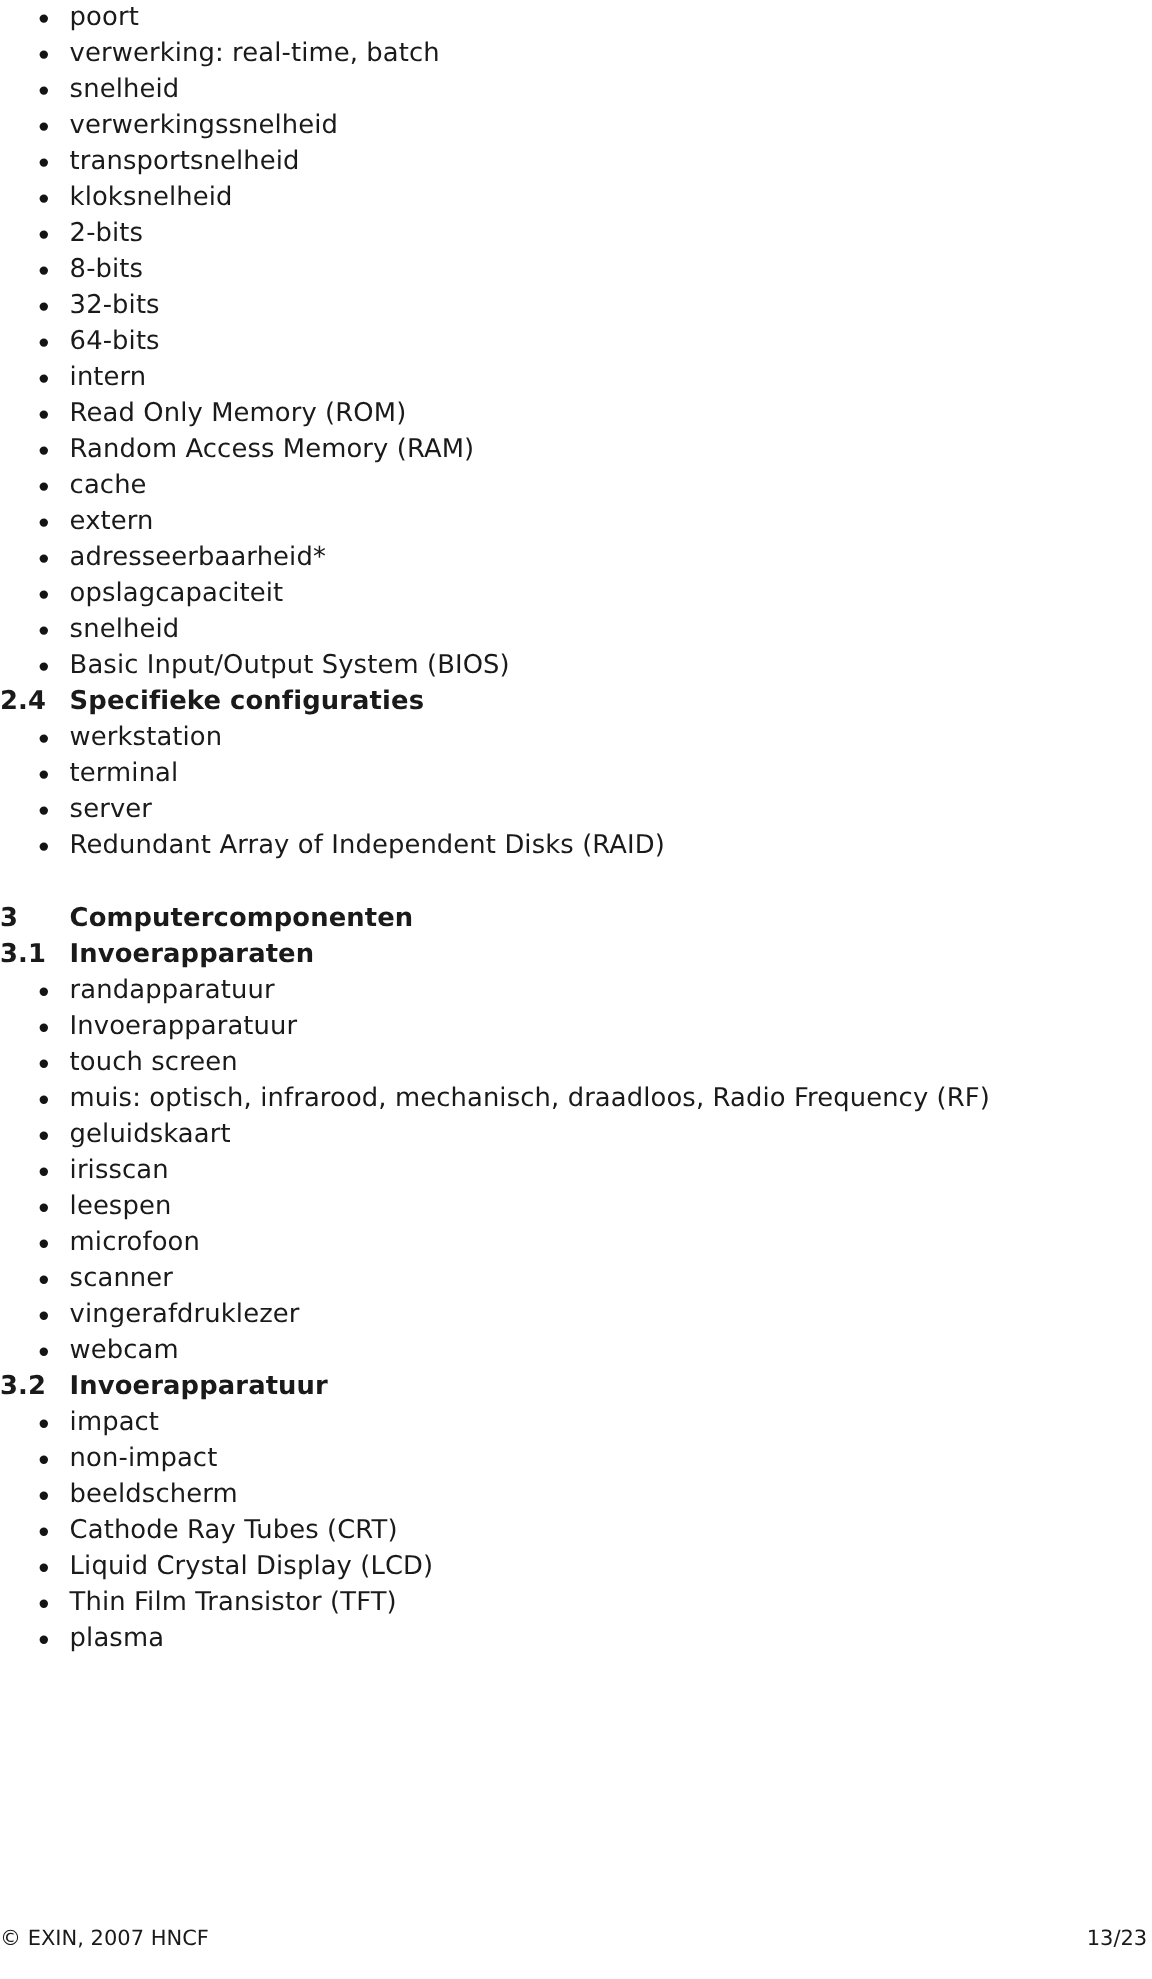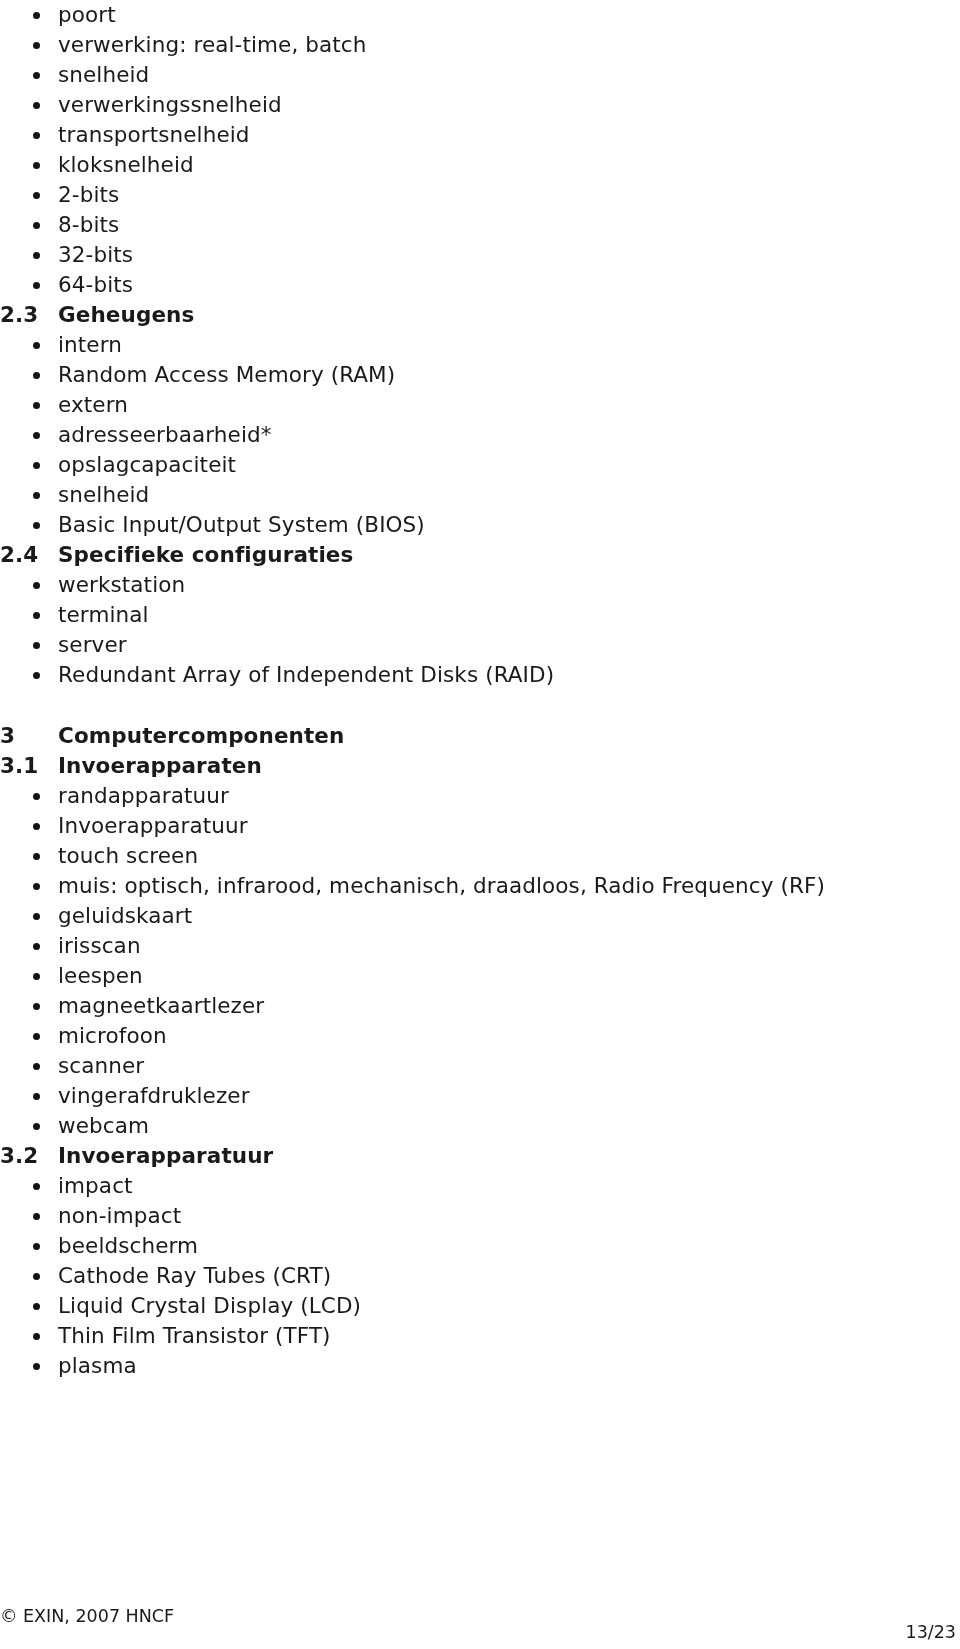--- a/index.html
+++ b/index.html
@@ -94,45 +94,42 @@
     position: absolute;
     left: 0px;
     top: 0;
     white-space: nowrap;
   }
   #footer .foot-right {
     position: absolute;
     right: 4px;
     top: 0;
     white-space: nowrap;
-    margin-top: 16px;
   }
 </style>
 </head>
 <body>
 
 <div id="page">
 
   <div id="content">
       <div class="row bullet-item"><span class="bullet-dot"></span><span class="bullet-text">poort</span></div>
       <div class="row bullet-item"><span class="bullet-dot"></span><span class="bullet-text">verwerking: real-time, batch</span></div>
       <div class="row bullet-item"><span class="bullet-dot"></span><span class="bullet-text">snelheid</span></div>
       <div class="row bullet-item"><span class="bullet-dot"></span><span class="bullet-text">verwerkingssnelheid</span></div>
       <div class="row bullet-item"><span class="bullet-dot"></span><span class="bullet-text">transportsnelheid</span></div>
       <div class="row bullet-item"><span class="bullet-dot"></span><span class="bullet-text">kloksnelheid</span></div>
       <div class="row bullet-item"><span class="bullet-dot"></span><span class="bullet-text">2-bits</span></div>
       <div class="row bullet-item"><span class="bullet-dot"></span><span class="bullet-text">8-bits</span></div>
       <div class="row bullet-item"><span class="bullet-dot"></span><span class="bullet-text">32-bits</span></div>
       <div class="row bullet-item"><span class="bullet-dot"></span><span class="bullet-text">64-bits</span></div>
-      <div class="row heading-row">
-        <span class="heading-num">2.3</span>
-        <span class="heading-text">Geheugens</span>
-      </div>
       <div class="row bullet-item"><span class="bullet-dot"></span><span class="bullet-text">intern</span></div>
+      <div class="row bullet-item"><span class="bullet-dot"></span><span class="bullet-text">Read Only Memory (ROM)</span></div>
       <div class="row bullet-item"><span class="bullet-dot"></span><span class="bullet-text">Random Access Memory (RAM)</span></div>
+      <div class="row bullet-item"><span class="bullet-dot"></span><span class="bullet-text">cache</span></div>
       <div class="row bullet-item"><span class="bullet-dot"></span><span class="bullet-text">extern</span></div>
       <div class="row bullet-item"><span class="bullet-dot"></span><span class="bullet-text">adresseerbaarheid*</span></div>
       <div class="row bullet-item"><span class="bullet-dot"></span><span class="bullet-text">opslagcapaciteit</span></div>
       <div class="row bullet-item"><span class="bullet-dot"></span><span class="bullet-text">snelheid</span></div>
       <div class="row bullet-item"><span class="bullet-dot"></span><span class="bullet-text">Basic Input/Output System (BIOS)</span></div>
       <div class="row heading-row">
         <span class="heading-num">2.4</span>
         <span class="heading-text">Specifieke configuraties</span>
       </div>
       <div class="row bullet-item"><span class="bullet-dot"></span><span class="bullet-text">werkstation</span></div>
@@ -148,21 +145,20 @@
         <span class="heading-num">3.1</span>
         <span class="heading-text">Invoerapparaten</span>
       </div>
       <div class="row bullet-item"><span class="bullet-dot"></span><span class="bullet-text">randapparatuur</span></div>
       <div class="row bullet-item"><span class="bullet-dot"></span><span class="bullet-text">Invoerapparatuur</span></div>
       <div class="row bullet-item"><span class="bullet-dot"></span><span class="bullet-text">touch screen</span></div>
       <div class="row bullet-item"><span class="bullet-dot"></span><span class="bullet-text">muis: optisch, infrarood, mechanisch, draadloos, Radio Frequency (RF)</span></div>
       <div class="row bullet-item"><span class="bullet-dot"></span><span class="bullet-text">geluidskaart</span></div>
       <div class="row bullet-item"><span class="bullet-dot"></span><span class="bullet-text">irisscan</span></div>
       <div class="row bullet-item"><span class="bullet-dot"></span><span class="bullet-text">leespen</span></div>
-      <div class="row bullet-item"><span class="bullet-dot"></span><span class="bullet-text">magneetkaartlezer</span></div>
       <div class="row bullet-item"><span class="bullet-dot"></span><span class="bullet-text">microfoon</span></div>
       <div class="row bullet-item"><span class="bullet-dot"></span><span class="bullet-text">scanner</span></div>
       <div class="row bullet-item"><span class="bullet-dot"></span><span class="bullet-text">vingerafdruklezer</span></div>
       <div class="row bullet-item"><span class="bullet-dot"></span><span class="bullet-text">webcam</span></div>
       <div class="row heading-row">
         <span class="heading-num">3.2</span>
         <span class="heading-text">Invoerapparatuur</span>
       </div>
       <div class="row bullet-item"><span class="bullet-dot"></span><span class="bullet-text">impact</span></div>
       <div class="row bullet-item"><span class="bullet-dot"></span><span class="bullet-text">non-impact</span></div>

